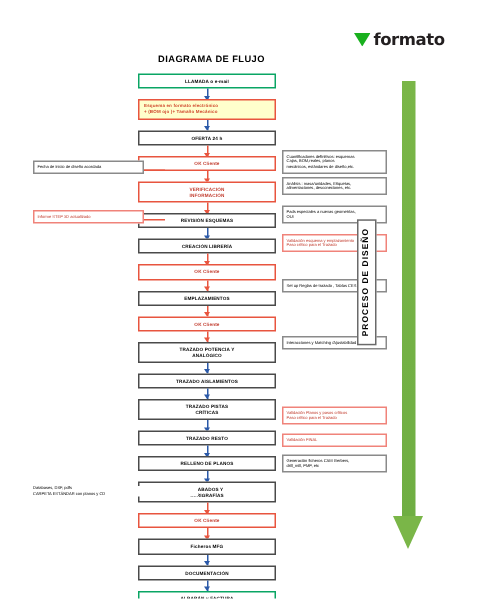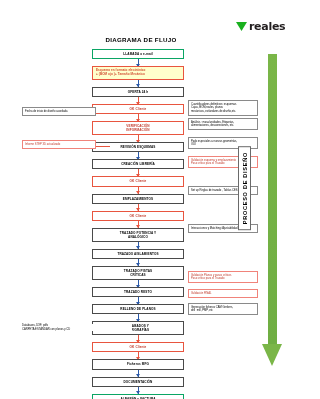--- a/index.html
+++ b/index.html
@@ -78,21 +78,21 @@
     white-space:nowrap;
   }
 </style>
 </head>
 <body>
 
 <div id="page">
 
   <div class="logo">
     <span class="logo-tri"></span>
-    <span class="logo-text" style="white-space: pre-line;">reales</span>
+    <span class="logo-text" style="white-space: pre-line;">formato</span>
   </div>
 
   <div class="title">
     <span class="title-inner" style="white-space: pre-line;">DIAGRAMA DE FLUJO</span>
   </div>
 
   <div class="flow">
       <div class="node green" style="white-space: pre-line;">LLAMADA o e-mail</div>
       <div class="conn"></div>
       <div class="node yellow" style="white-space: pre-line;">Esquema  en formato electrónico

